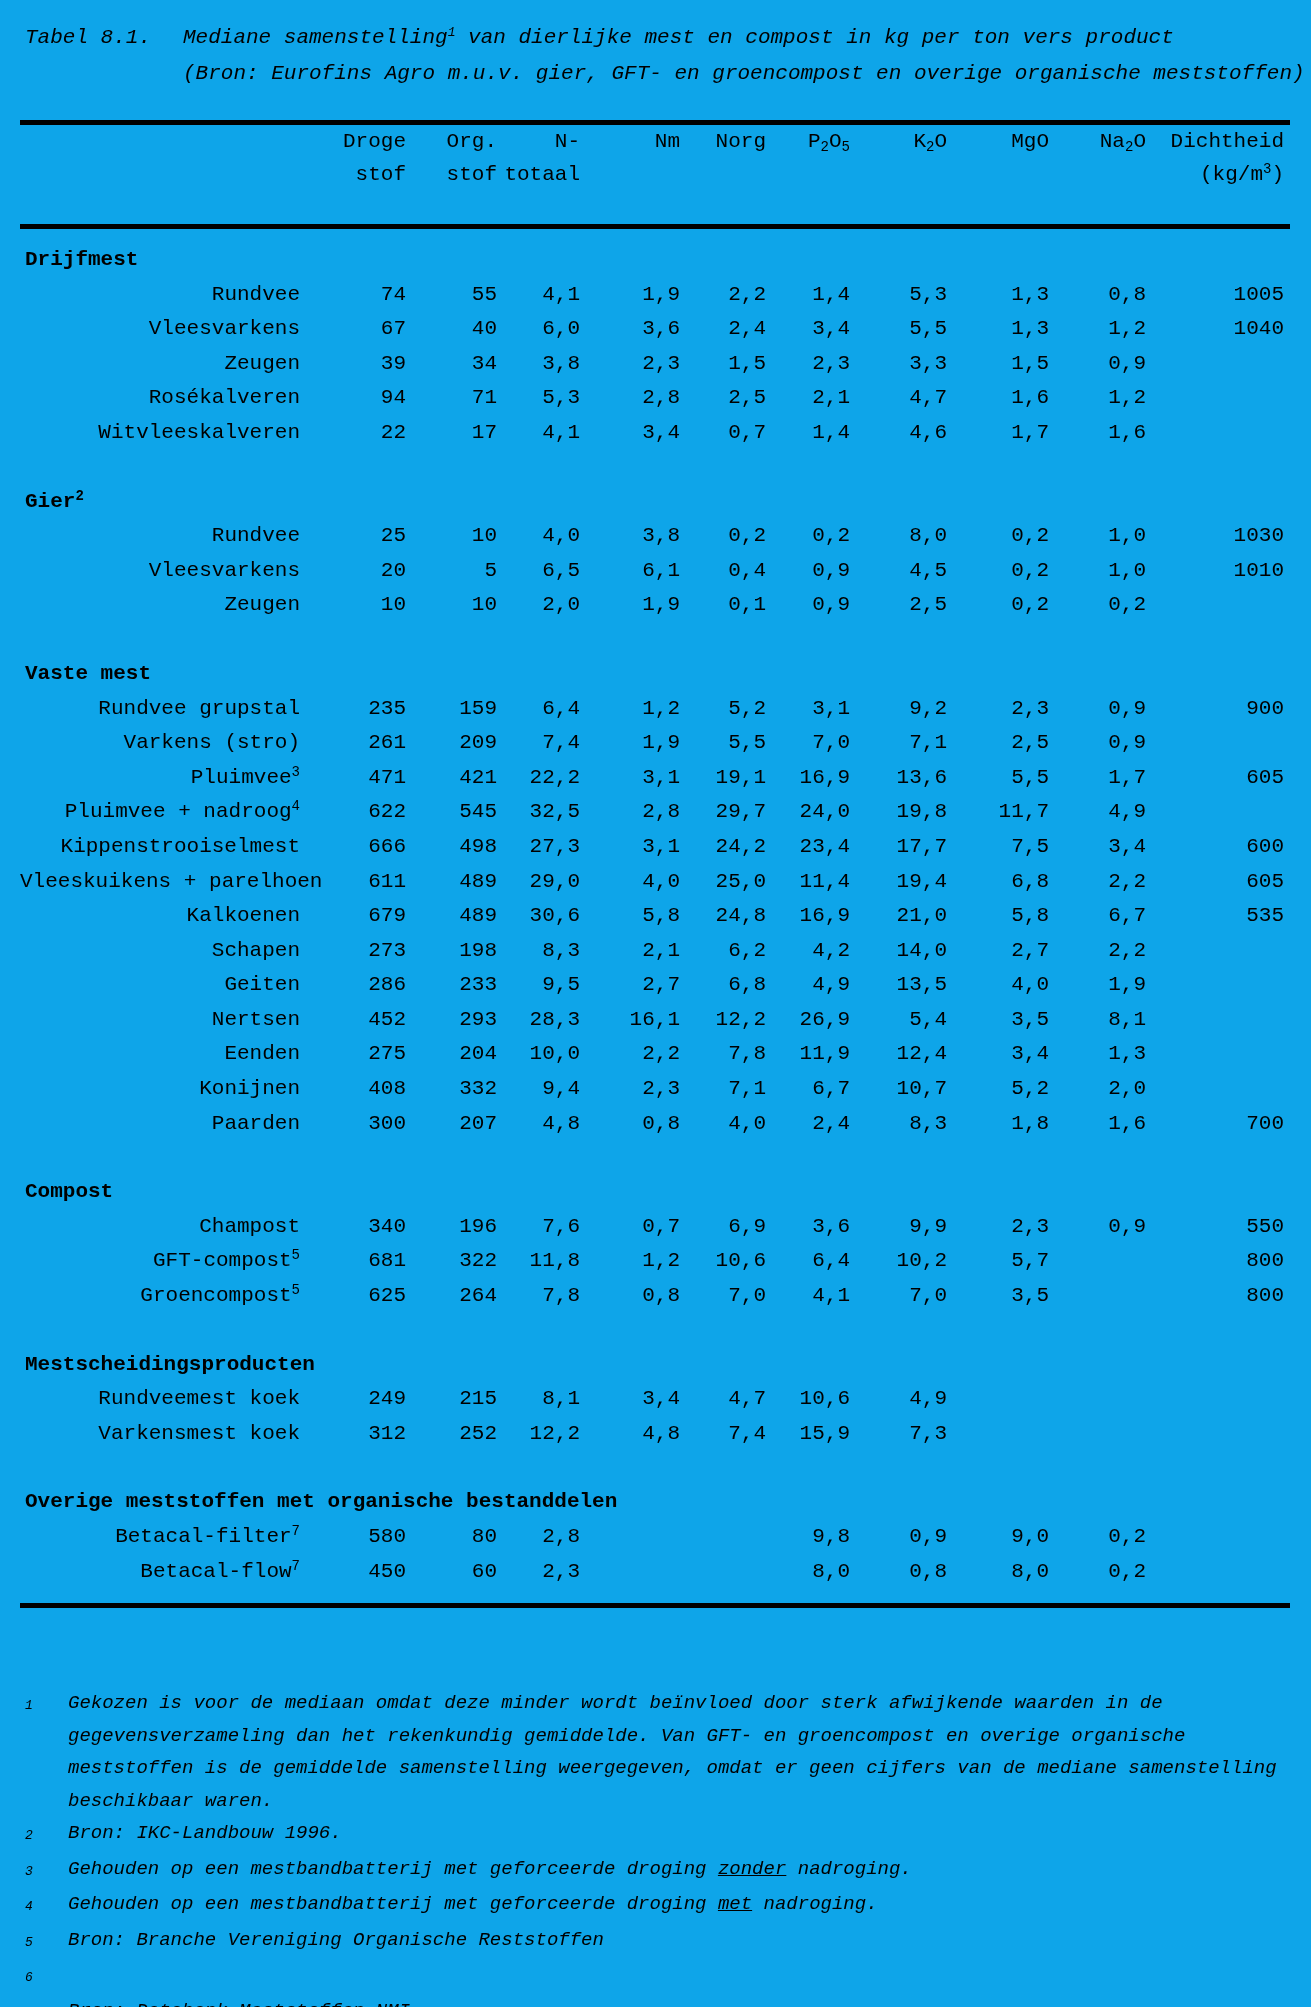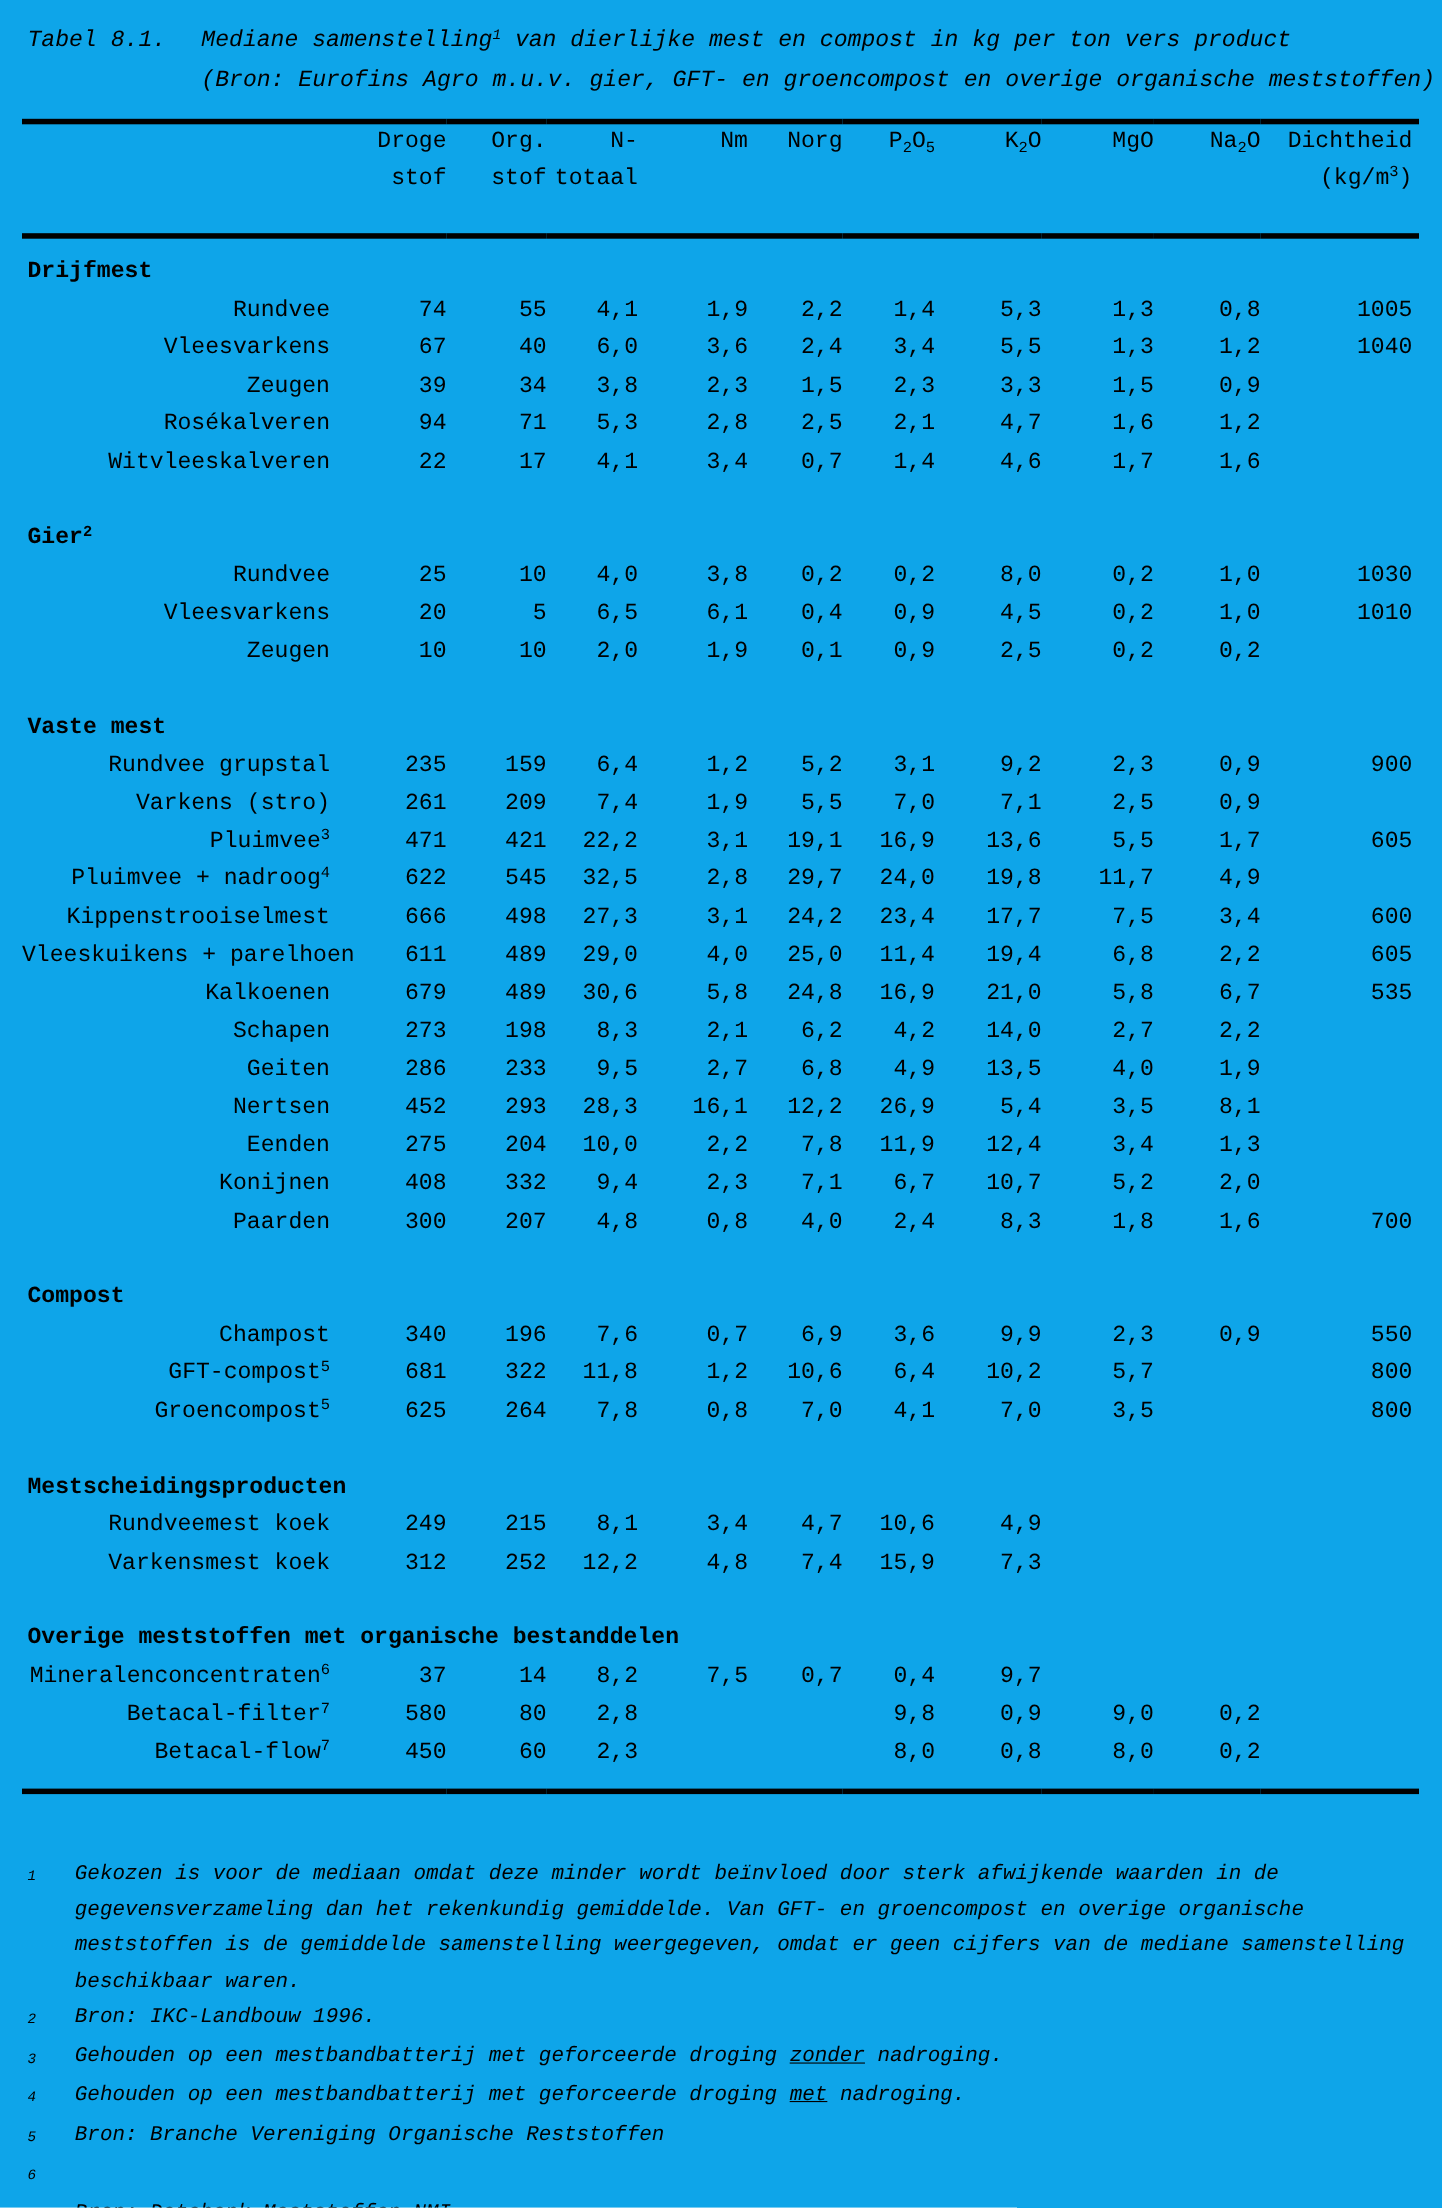--- a/index.html
+++ b/index.html
@@ -7,21 +7,21 @@
         font-family:Liberation Mono, monospace;overflow:hidden;}
 
   
   .title{position:absolute;left:25px;top:20px;display:flex;font-style:italic;
          font-size:21px;line-height:36px;}
   .title-label{width:158px;flex:0 0 158px;}
   .title-lines{flex:1;}
   .title sup{font-size:13px;}
 
   
-  table.tbl{position:absolute;left:20px;top:108px;width:1270px;border-collapse:collapse;
+  table.tbl{position:absolute;left:20px;top:120px;width:1270px;border-collapse:collapse;
             border-top:5px solid #000;border-bottom:5px solid #000;table-layout:fixed;}
   table.tbl td{padding:0;font-size:21px;white-space:nowrap;overflow:visible;}
   thead td{height:104px;box-sizing:border-box;vertical-align:top;padding-top:23px;
            line-height:33px;text-align:right;}
   thead tr td{border-bottom:5px solid #000;}
   thead td .h2line{font-weight:normal;}
   tbody td{height:34.6px;line-height:34.6px;}
   td.lbl{text-align:right;padding-left:5px;margin-top:15px;}
   td.num{text-align:right;}
   td.num.last{padding-right:6px;}
@@ -480,33 +480,20 @@
           <td class="num"></td>
           <td class="num last"></td>
         </tr>
         <tr class="sp">
           <td colspan="11"></td>
         </tr>
         <tr class="sect">
           <td colspan="11"><span>Overige meststoffen met organische bestanddelen</span></td>
         </tr>
         <tr>
-          <td class="lbl"><span>Mineralenconcentraten</span><sup>6</sup></td>
-          <td class="num">37</td>
-          <td class="num">14</td>
-          <td class="num">8,2</td>
-          <td class="num">7,5</td>
-          <td class="num">0,7</td>
-          <td class="num">0,4</td>
-          <td class="num">9,7</td>
-          <td class="num"></td>
-          <td class="num"></td>
-          <td class="num last"></td>
-        </tr>
-        <tr>
           <td class="lbl"><span>Betacal-filter</span><sup>7</sup></td>
           <td class="num">580</td>
           <td class="num">80</td>
           <td class="num">2,8</td>
           <td class="num"></td>
           <td class="num"></td>
           <td class="num">9,8</td>
           <td class="num">0,9</td>
           <td class="num">9,0</td>
           <td class="num">0,2</td>

